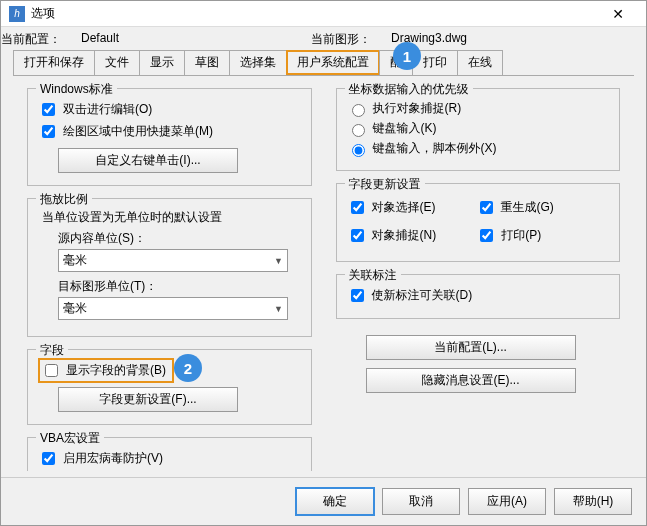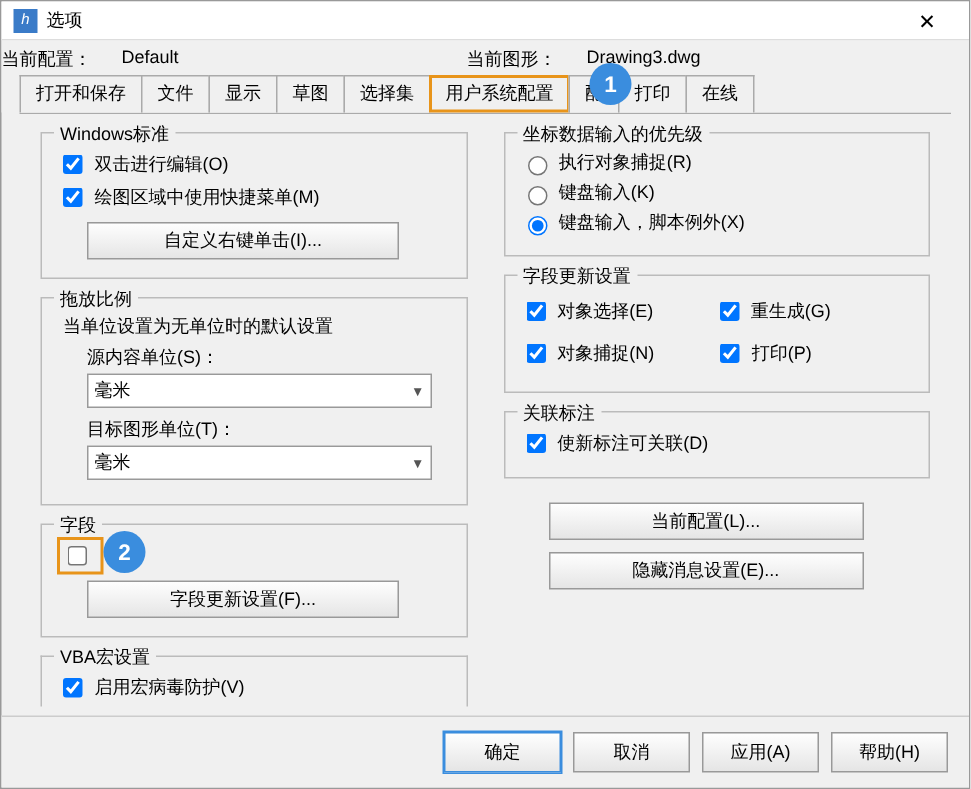--- a/index.html
+++ b/index.html
@@ -19,21 +19,21 @@
 .b1{top:-8px;left:392px}
 .content{flex:1;display:flex;padding:6px 14px;gap:24px;background:#f0f0f0;border-top:1px solid #aaa;margin:0 12px}
 .col{flex:1;display:flex;flex-direction:column;gap:6px}
 .group{border:1px solid #bbb;padding:8px 10px 10px;position:relative;margin-top:6px}
 .group .gt{position:absolute;top:-8px;left:8px;background:#f0f0f0;padding:0 4px}
 .chk{display:flex;align-items:center;gap:5px;margin:3px 0}
 .chk input{width:13px;height:13px}
 .rad{display:flex;align-items:center;gap:5px;margin:3px 0}
 .rad input{width:13px;height:13px}
 .btn{background:linear-gradient(#fefefe,#e5e5e5);border:1px solid #999;padding:3px 10px;text-align:center;cursor:pointer;display:inline-block}
-.btn.wide{width:208px;margin:4px 0 2px 20px}
+.btn.wide{width:180px;margin:4px 0 2px 20px}
 .btn.wide2{width:210px;margin:4px 0}
 .sel{width:230px;border:1px solid #999;background:#fff;padding:2px 4px;display:flex;justify-content:space-between;align-items:center;margin:2px 0 6px 20px}
 .sel .arr{font-size:9px;color:#555}
 .sublbl{margin:2px 0 0 20px}
 .chkrow{display:flex;gap:40px;margin:3px 0}
 .hi2{border:2px solid #e8941a;display:inline-flex;padding:1px 6px 1px 1px;position:relative}
 .b2{top:-6px;right:-30px}
 .footer{display:flex;justify-content:flex-end;gap:8px;padding:10px 14px;border-top:1px solid #ccc;background:#f0f0f0}
 .footer .btn{width:78px;padding:4px 0}
 .footer .btn.primary{border:1px solid #3a8dde;outline:1px solid #3a8dde}
@@ -94,20 +94,21 @@
             <span>毫米</span>
             <span class="arr">▼</span>
           </div>
    </div>
    <div class="group">
     <span class="gt">字段</span>
     <div style="display:flex;align-items:center">
      <span class="hi2">
       <label class="chk" style="margin:0">
                 <input type="checkbox" style="">
+                <span>显示字段的背景(B)</span>
               </label>
       <div class="badge b2">2</div>
      </span>
     </div>
     <div class="btn wide">字段更新设置(F)...</div>
    </div>
    <div class="group" style="border-bottom:none;padding-bottom:0">
     <span class="gt">VBA宏设置</span>
     <label class="chk">
             <input type="checkbox" checked="" style="">

